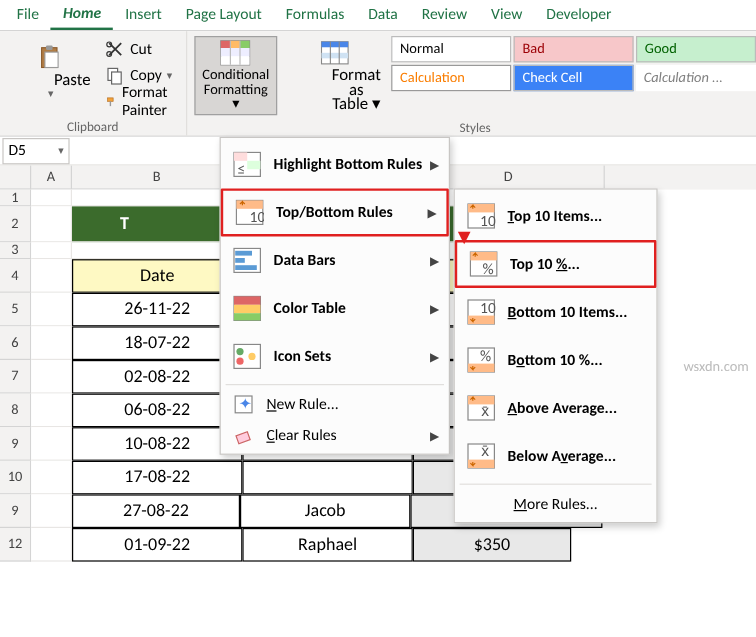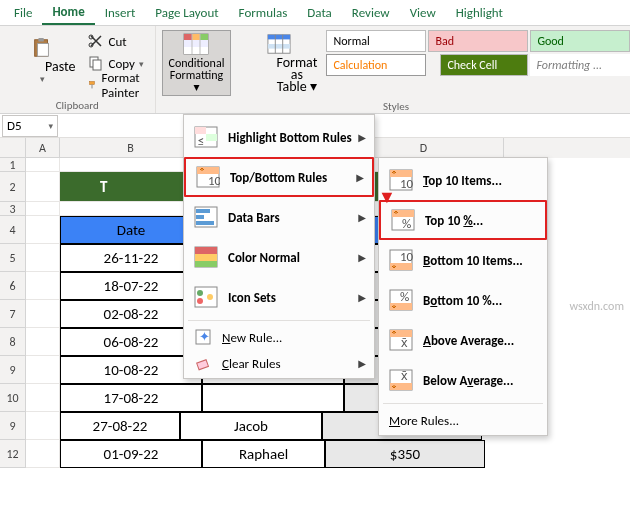--- a/index.html
+++ b/index.html
@@ -1,19 +1,19 @@
 <!DOCTYPE html>
 <html><head>
 <meta charset="utf-8">
 <style>
 * { margin: 0; padding: 0; box-sizing: border-box; font-family: "Segoe UI", Calibri, Arial, sans-serif; font-size: 13px; }
 body { background: #fff; width: 630px; height: 531px; overflow: hidden; position: relative; }
 .ribbon-tabs { display: flex; align-items: center; height: 26px; background: #fff; border-bottom: 1px solid #d4d4d4; padding: 0 4px; }
 .ribbon-tabs .tab { padding: 4px 10px; color: #217346; cursor: pointer; }
-.ribbon-tabs .tab.active { border-bottom: 2px solid #217346; font-weight: 600; }
+.ribbon-tabs .tab.active { border-bottom: 2px solid #217346; font-weight: 600; font-style: italic; }
 
 .ribbon-body { display: flex; height: 88px; background: #f3f2f1; border-bottom: 1px solid #d4d4d4; }
 .group { border-right: 1px solid #e1dfdd; display: flex; flex-direction: column; }
 .group-body { flex: 1; display: flex; align-items: flex-start; padding: 2px 4px; }
 .group-label { text-align: center; font-size: 11px; color: #666; height: 14px; line-height: 14px; }
 
 .btn-big { display: flex; flex-direction: column; align-items: center; padding: 2px 4px; cursor: pointer; border: 1px solid transparent; }
 .btn-big .big-icon { width: 24px; height: 22px; margin-bottom: 2px; }
 .btn-big .lbl { font-size: 14px; text-align: center; line-height: 12px; padding-left: 36px; }
 
@@ -24,38 +24,38 @@
 .cond-fmt-btn { display: flex; flex-direction: column; align-items:center; justify-content:flex-end; padding: 2px 6px; cursor:pointer; border:1px solid #a0a0a0; background: #d8d6d4; }
 .cond-fmt-btn .big-icon { width: 26px; height: 22px; }
 .cond-fmt-btn .lbl { font-size: 12px; text-align:center; line-height:12px; margin-top:2px; }
 
 .styles-grid { display: grid; grid-template-columns: 100px 100px 100px; grid-auto-rows: 22px; gap: 2px; padding: 2px; }
 .style-cell { border: 1px solid #bbb; font-size: 12px; display:flex; align-items:center; padding: 0 6px; }
 .style-normal { background:#fff; }
 .style-bad { background:#f7c7c9; color:#9c0006; }
 .style-good { background:#c6efce; color:#006100; }
 .style-calc { background:#fff; color:#fa7d00; border-color:#999; }
-.style-check { background:#4d7c0f; color:#fff;margin-left:12px; }
+.style-check { background:#3b82f6; color:#fff; }
 .style-expl { background:#fff; color:#7f7f7f; font-style:italic; border: none; }
 
 .name-box-row { display: flex; height: 24px; align-items:center; border-bottom:1px solid #e1dfdd; background: #fff; }
 .name-box { width: 56px; height: 22px; border:1px solid #c8c6c4; margin-left: 2px; padding: 0 4px; font-size:12px; display:flex; align-items:center; justify-content:space-between; background:#fff; }
 .name-box .chev { font-size:9px; color:#666; }
 
 .sheet { position: relative; }
 .col-headers { display:flex; height:20px; background:#f3f2f1; }
 .col-headers .sel-all { width: 26px; border-right:1px solid #d4d4d4; border-bottom:1px solid #d4d4d4; }
 .col-headers .col-h { text-align:center; border-right:1px solid #d4d4d4; border-bottom:1px solid #d4d4d4; color:#444; font-size:12px; line-height:20px; }
 
 .row { display:flex; height:28px; }
 .row .row-h { width:26px; text-align:center; background:#f3f2f1; border-right:1px solid #d4d4d4; border-bottom:1px solid #d4d4d4; color:#444; font-size:12px; line-height:28px; }
 .row .cell { background:#fff; border-right:1px solid #e8e6e4; border-bottom:1px solid #e8e6e4; }
 
 .title-bar-cell { background:#3b6b2c !important; color:#fff; font-weight:600; font-size:15px; display:flex; align-items:center; padding-left:40px; }
-.header-cell { background:#3b82f6; border:1px solid #000; font-size:15px; text-align:center; line-height:27px; }
+.header-cell { background:#fef9c3; border:1px solid #000; font-size:15px; text-align:center; line-height:27px; }
 .data-cell { border:1px solid #000; font-size:15px; text-align:center; line-height:27px; font-family: "Aptos", Calibri, sans-serif; background:#fff; }
 .data-cell.sel { background:#e8e8e8; }
 .data-cell.active { background:#fff; outline: none; }
 
 .menu { position:absolute; background:#fcfcfc; border:1px solid #c8c6c4; box-shadow: 2px 3px 6px rgba(0,0,0,0.2); padding: 2px 0; z-index:10; }
 .menu-item { display:flex; align-items:center; height: 40px; padding: 0 10px 0 10px;  cursor:pointer; font-size: 13px; position:relative; }
 .menu-item.small { height: 26px; }
 .menu-item.highlight { border: 2px solid #e02020; border-radius: 1px; }
 .menu-item .mi-icon { width: 24px; height: 22px; display:flex; align-items:center; justify-content:center; margin-right: 10px; }
 .menu-item .mi-icon.small { width: 18px; height:18px; }
@@ -73,21 +73,21 @@
 
 <div class="ribbon-tabs">
   <div class="tab">File</div>
   <div class="tab active">Home</div>
   <div class="tab">Insert</div>
   <div class="tab">Page Layout</div>
   <div class="tab">Formulas</div>
   <div class="tab">Data</div>
   <div class="tab">Review</div>
   <div class="tab">View</div>
-  <div class="tab">Highlight</div>
+  <div class="tab">Developer</div>
 </div>
 
 <div class="ribbon-body">
 
   <div class="group" style="width:176px;">
     <div class="group-body">
       <div class="btn-big" style="margin-top:6px;">
         <svg class="big-icon" viewBox="0 0 24 24">
             <rect x="4" y="3" width="14" height="18" fill="#b07d46" stroke="#8a5a2b"></rect>
             <rect x="7" y="7" width="12" height="14" fill="#fff" stroke="#999"></rect>
@@ -149,21 +149,21 @@
             <line x1="17" y1="1" x2="17" y2="21" stroke="#888"></line>
           </svg>
         <span class="lbl">Format as<br>Table ▾</span>
       </div>
       <div class="styles-grid">
         <div class="style-cell style-normal">Normal</div>
         <div class="style-cell style-bad">Bad</div>
         <div class="style-cell style-good">Good</div>
         <div class="style-cell style-calc">Calculation</div>
         <div class="style-cell style-check">Check Cell</div>
-        <div class="style-cell style-expl">Formatting ...</div>
+        <div class="style-cell style-expl">Calculation ...</div>
       </div>
     </div>
     <div class="group-label">Styles</div>
   </div>
 </div>
 
 <div class="name-box-row">
   <div class="name-box">
     <span>D5</span>
     <span class="chev">▾</span>
@@ -248,30 +248,30 @@
   <div class="row">
       <div class="row-h">10</div>
       <div class="cell" style="width:34px"></div>
       <div class="data-cell" style="width:142px">17-08-22</div>
       <div class="data-cell" style="width:142px"></div>
       <div class="data-cell sel" style="width:160px"></div>
     </div>
   <div class="row">
       <div class="row-h">9</div>
       <div class="cell" style="width:34px"></div>
-      <div class="data-cell" style="width:120px">27-08-22</div>
+      <div class="data-cell" style="width:140px">27-08-22</div>
       <div class="data-cell" style="width:142px">Jacob</div>
       <div class="data-cell sel" style="width:160px"></div>
     </div>
   <div class="row">
       <div class="row-h">12</div>
       <div class="cell" style="width:34px"></div>
       <div class="data-cell" style="width:142px">01-09-22</div>
-      <div class="data-cell" style="width:123px">Raphael</div>
-      <div class="data-cell sel" style="width:160px">$350</div>
+      <div class="data-cell" style="width:142px">Raphael</div>
+      <div class="data-cell sel" style="width:132px">$350</div>
     </div>
 
 </div>
 
 <div class="menu" style="left:183px; top:114px; width:192px;">
   <div class="menu-item">
     <span class="mi-icon">
         <svg class="icon-table" width="24" height="22" viewBox="0 0 24 22">
           <rect x="1" y="1" width="22" height="20" fill="#fff" stroke="#888"></rect>
           <rect x="1" y="1" width="11" height="7" fill="#fdd"></rect>
@@ -308,21 +308,21 @@
   </div>
   <div class="menu-item">
     <span class="mi-icon">
         <svg width="24" height="22" viewBox="0 0 24 22">
           <rect x="1" y="1" width="22" height="20" fill="#fff" stroke="#888"></rect>
           <rect x="1" y="1" width="22" height="7" fill="#d66"></rect>
           <rect x="1" y="8" width="22" height="7" fill="#fc6"></rect>
           <rect x="1" y="15" width="22" height="6" fill="#8c6"></rect>
         </svg>
       </span>
-    <span><b>Color Normal</b></span>
+    <span><b>Color Table</b></span>
     <span class="mi-arrow">▶</span>
   </div>
   <div class="menu-item">
     <span class="mi-icon">
         <svg width="24" height="22" viewBox="0 0 24 22">
           <rect x="1" y="1" width="22" height="20" fill="#fff" stroke="#888"></rect>
           <circle cx="6" cy="7" r="3" fill="#6a6"></circle>
           <circle cx="6" cy="15" r="3" fill="#e66"></circle>
           <circle cx="16" cy="11" r="3" fill="#fc6"></circle>
         </svg>
@@ -414,18 +414,18 @@
         <svg width="24" height="22" viewBox="0 0 24 22">
           <rect x="1" y="1" width="22" height="20" fill="#fff" stroke="#888"></rect>
           <rect x="1" y="14" width="22" height="7" fill="#fb8"></rect>
           <path d="M5 16 L5 19 L3 17 M5 19 L7 17" stroke="#c60" fill="none"></path>
           <text x="12" y="11" font-size="9" fill="#555">x̄</text>
         </svg>
       </span>
     <span><b>Below A<span class="ul">v</span>erage...</b></span>
   </div>
   <div class="menu-sep"></div>
-  <div class="menu-item small" style="">
+  <div class="menu-item small" style="justify-content:center;">
     <span><span class="ul">M</span>ore Rules...</span>
   </div>
 </div>
 
 <div class="watermark">wsxdn.com</div>
 
 </body></html>

